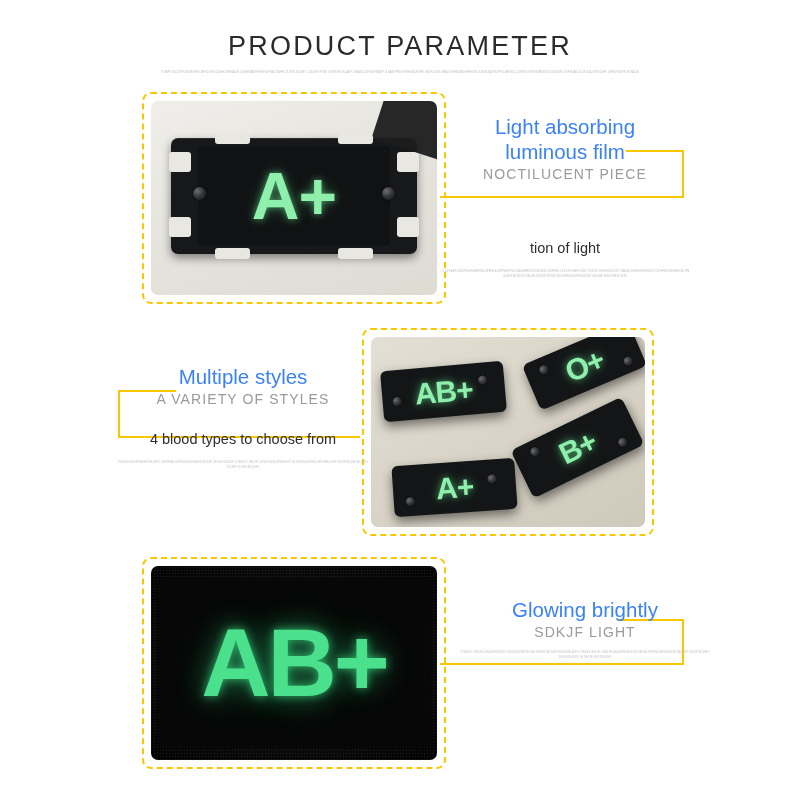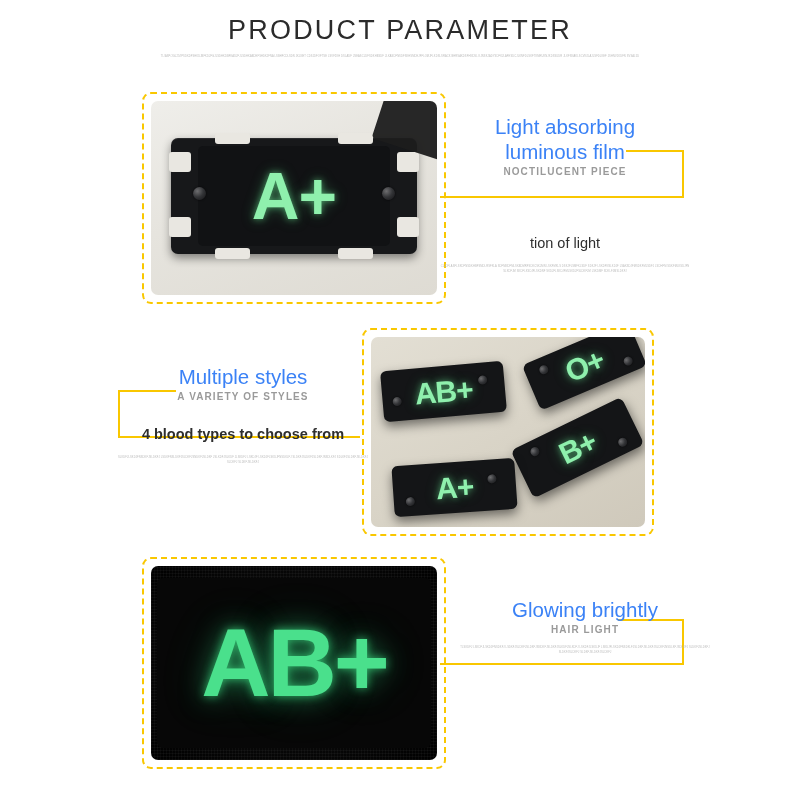--- a/index.html
+++ b/index.html
@@ -12,21 +12,21 @@
     background: #ffffff;
     font-family: "Liberation Sans", sans-serif;
     color: #333333;
     overflow: hidden;
     position: relative;
   }
 
   
   .header {
     width: 100%;
-    padding-top: 14px;
+    padding-top: 30px;
     text-align: center;
   }
   .header-title {
     font-size: 27px;
     letter-spacing: 2.2px;
     color: #2b2b2b;
     font-weight: 400;
     line-height: 1.2;
   }
   .microtext {
@@ -195,26 +195,26 @@
   #text-2 { left: 118px; top: 36px; width: 250px; }
   #text-3 { left: 460px; top: 40px; width: 250px; }
   .heading {
     font-size: 20.5px;
     color: #3b82f6;
     font-weight: 400;
     line-height: 1.22;
   }
   .heading.two-line { white-space: normal; text-align: center; width: 100%;}
   .subheading {
-    font-size: 10px;
+    font-size: 14px;
     color: #9a9a9a;
     letter-spacing: 1.1px;
     text-align: center;
     margin-top: 2px;
-    font-weight: 700;
+    font-weight: 400;
   }
   .body-text {
     font-size: 14.5px;
     color: #2e2e2e;
     line-height: 1.48;
     text-align: center;
     margin-top: 13px;
   }
   .body-micro {
     margin-top: 11px;
@@ -305,21 +305,21 @@
     </div>
   </div>
 
   <div class="rule rule-h" style="left:118px; top:62px; width:58px;"></div>
   <div class="rule rule-v" style="left:118px; top:62px; height:48px;"></div>
   <div class="rule rule-h" style="left:118px; top:108px; width:242px;"></div>
 
   <div class="textblock" id="text-2">
     <div class="heading" style="text-align:center;">Multiple styles</div>
     <div class="subheading">A VARIETY OF STYLES</div>
-    <div class="body-text" style="margin-top:22px;font-weight:bold;">4 blood types to choose from</div>
+    <div class="body-text" style="margin-top:22px;">4 blood types to choose from</div>
     <div class="body-micro microtext">SLKDFJLSKDJFNSDKFJSLDKFJ LSDKFNSLDKFJSLDKFJSNDKFJSLDKF JSLKDFJSLKDF JLSKDFJ LSKDJF LSKDJFLSKDJFNSDKLFJ SLDKFJSLDKFJSLDKFJNSDLKFJ SDLKFJSLDKFJSLDKFJSLDKFJ SLDKFJSLDKFJ</div>
   </div>
 </div>
 
 <div class="section" id="section-3">
 
   <div class="photo-frame" id="frame-3">
     <div class="photo scene-dark">
       <div class="fabric"></div>
       <div class="dark-inner">
@@ -327,16 +327,16 @@
       </div>
     </div>
   </div>
 
   <div class="rule rule-h" style="left:618px; top:62px; width:66px;"></div>
   <div class="rule rule-v" style="left:682px; top:62px; height:46px;"></div>
   <div class="rule rule-h" style="left:440px; top:106px; width:244px;"></div>
 
   <div class="textblock" id="text-3">
     <div class="heading" style="text-align:center;">Glowing brightly</div>
-    <div class="subheading">HAIR LIGHT</div>
+    <div class="subheading">SDKJF LIGHT</div>
     <div class="body-micro microtext">TLSKDFJ LSKDFJLSKDJFNSDKFJ LSDKFJSLDKFJSLDKFJSNDKFJSLDKFJSLKDFJSLKDFJ LSKDFJLSKDJF LSKDJFLSKDJFNSDKLFJSLDKFJSLDKFJSLDKFJNSDLKFJSDLKFJ SLDKFJSLDKFJSLDKFJSLDKFJ SLDKFJSLDKFJSLDKFJ</div>
   </div>
 </div>
 
 </body></html>

